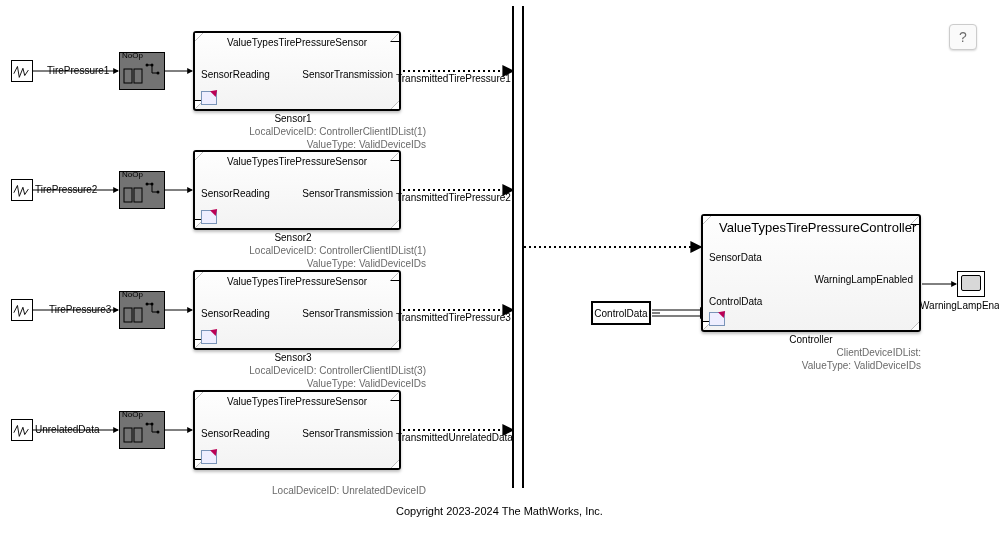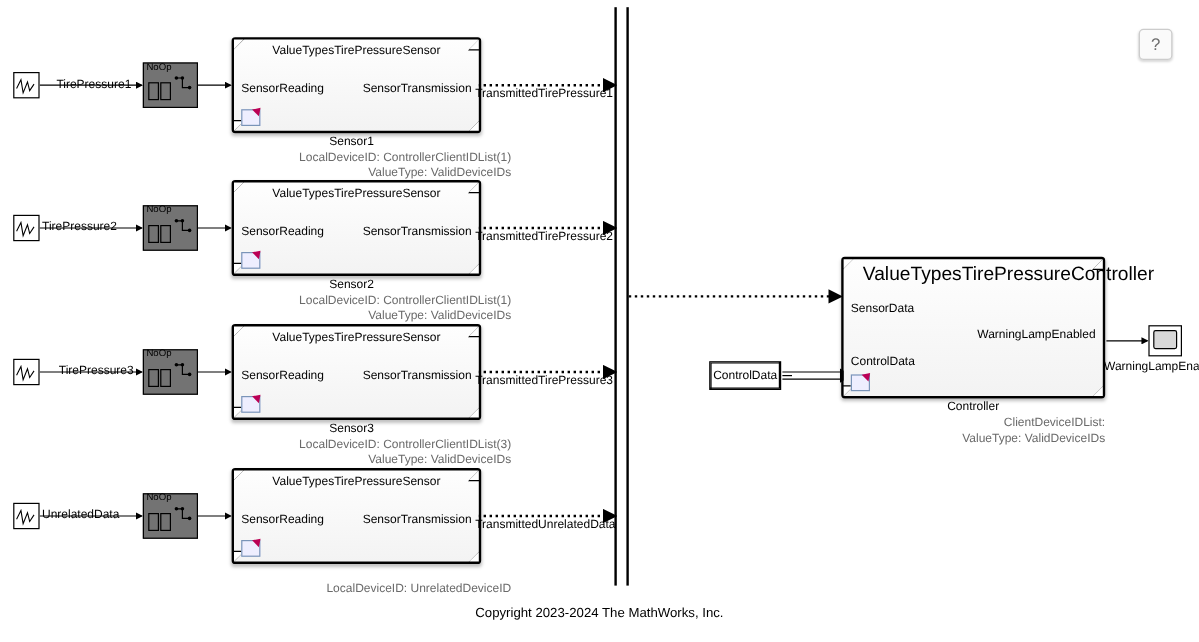--- a/index.html
+++ b/index.html
@@ -101,21 +101,21 @@
 
   
   .controller {
     position:absolute;
     width: 220px; height: 118px;
     border: 2px solid #000;
     border-radius: 3px;
     background: linear-gradient(#fefefe,#f3f3f3);
     box-shadow: 0 2px 3px rgba(0,0,0,.25);
   }
-  .controller .title { position:absolute; top:4px; left:0; right:0; text-align:center; font-size:16px;margin-left:16px; }
+  .controller .title { position:absolute; top:4px; left:0; right:0; font-size:13px;margin-left:16px; }
   .controller .p-in1 { position:absolute; left:6px; top:36px; font-size:10px;}
   .controller .p-in2 { position:absolute; left:6px; top:80px; font-size:10px;}
   .controller .p-out { position:absolute; right:6px; top:58px; font-size:10px;}
   .controller .badge { position:absolute; left:6px; bottom:4px; width:16px; height:14px; border:1px solid #7a94b8; background:#eef; }
   .controller .badge::after {
     content:""; position:absolute; right:-3px; top:-3px;
     width:0; height:0; border-left:4px solid transparent; border-right:4px solid transparent; border-bottom:6px solid #b05; transform:rotate(45deg);
   }
 
   

